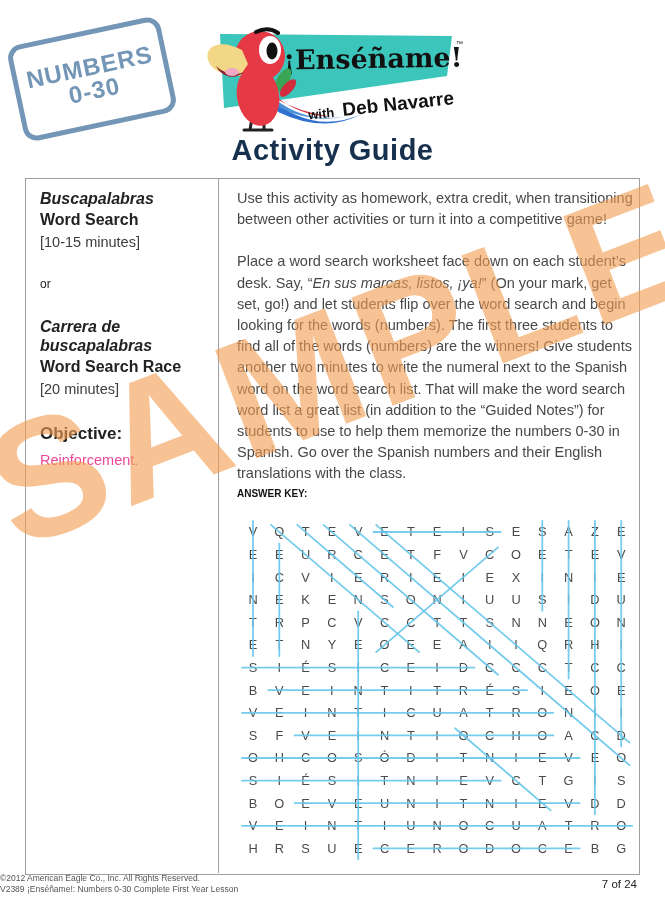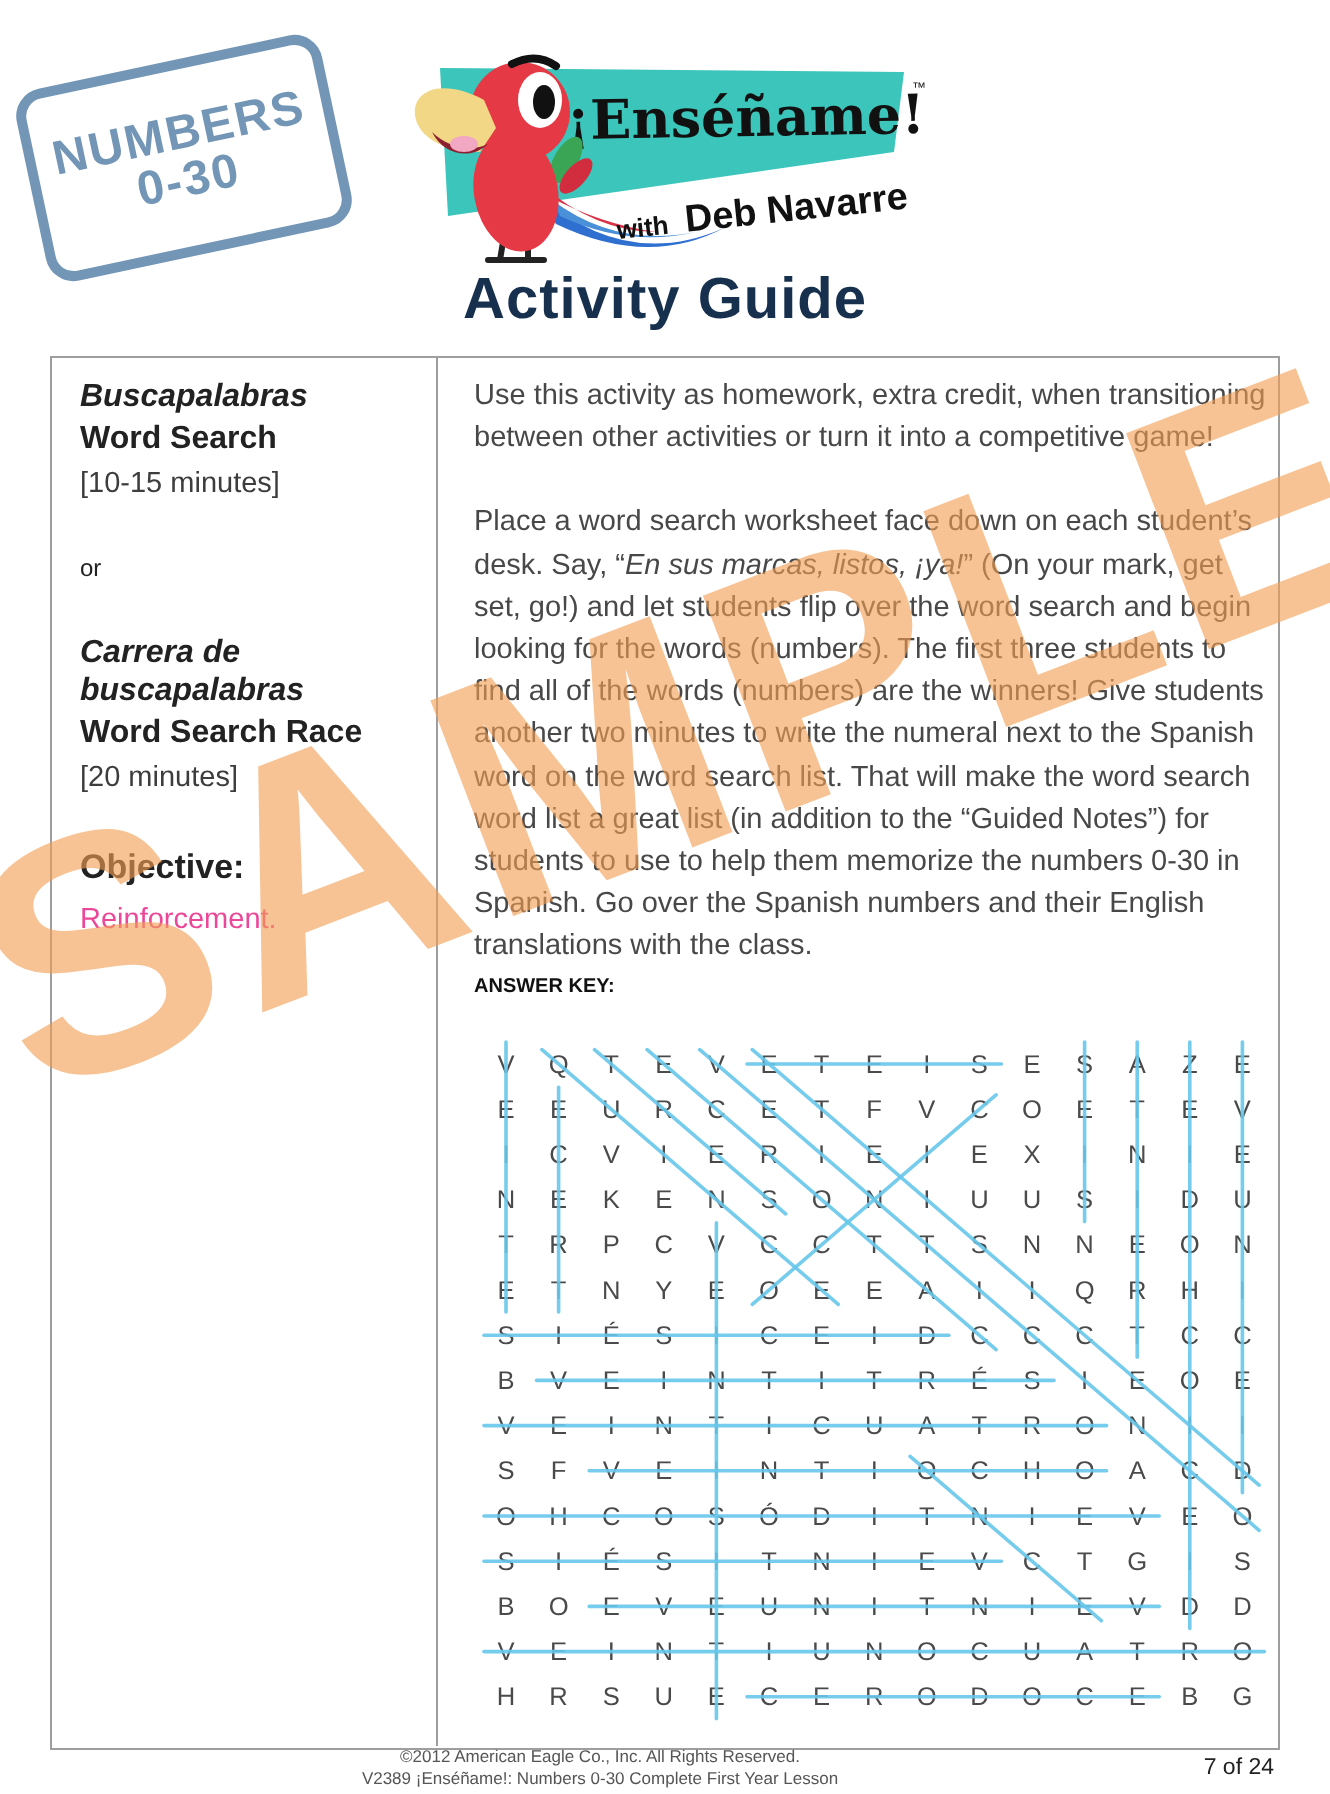--- a/index.html
+++ b/index.html
@@ -42,21 +42,21 @@
   .grid-svg{position:absolute;left:235px;top:516px;}
   .ws-letter{font-family:"Liberation Sans",sans-serif;font-size:12.8px;fill:#4a4a4a;
              text-anchor:middle;}
   .ws-strike{stroke:var(--strike-blue);stroke-width:1.8;stroke-linecap:round;opacity:.9;fill:none;}
   
   .watermark{position:absolute;left:-30px;top:268px;width:740px;text-align:center;
              font-size:168px;font-weight:bold;letter-spacing:6px;white-space:nowrap;
              color:var(--watermark-orange);transform:rotate(-21deg);
              pointer-events:none;z-index:50;}
   
-  .footer-copy{position:absolute;left:0;top:873px;width:600px;text-align:center;
+  .footer-copy{position:absolute;left:0;top:873px;width:600px;text-align:left;
                font-size:8.5px;line-height:1.25;color:#555;}
   .footer-page{position:absolute;right:28px;top:878px;font-size:11.5px;color:#222;}
 </style>
 </head>
 <body>
 
 <div id="page">
 
   <div class="stamp">
     <div class="l1">NUMBERS</div>

